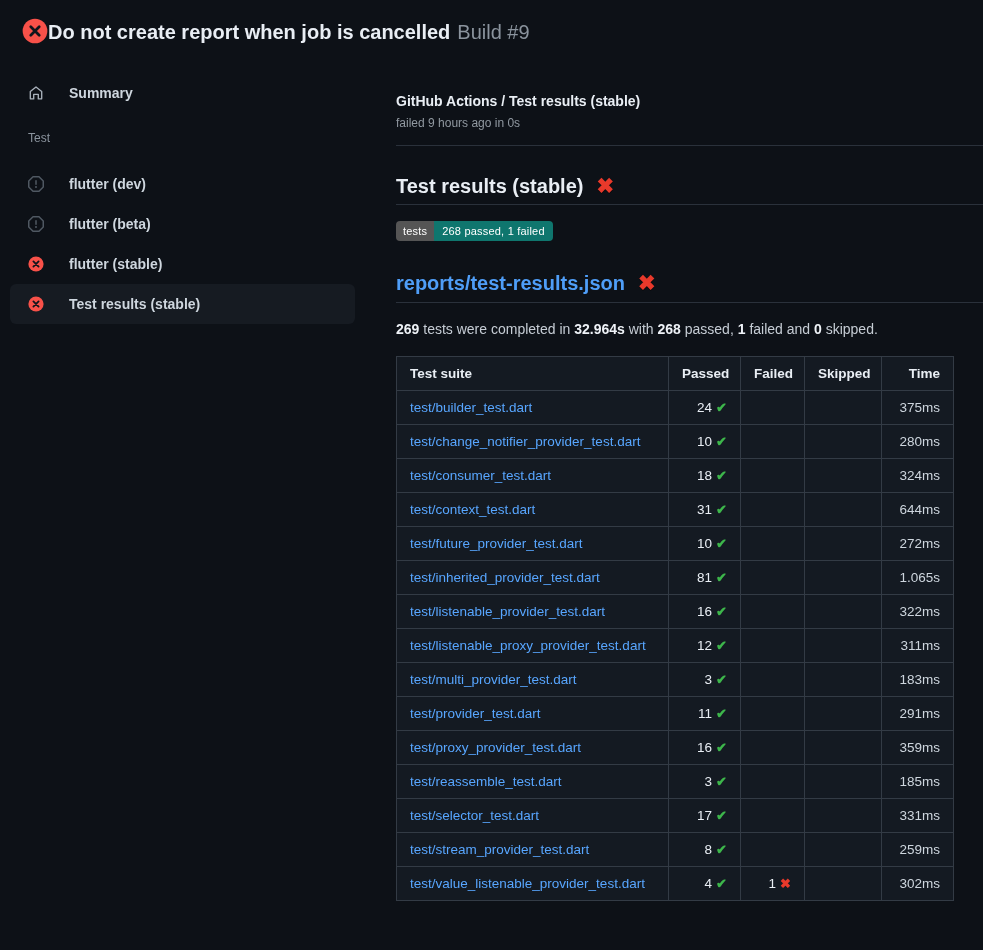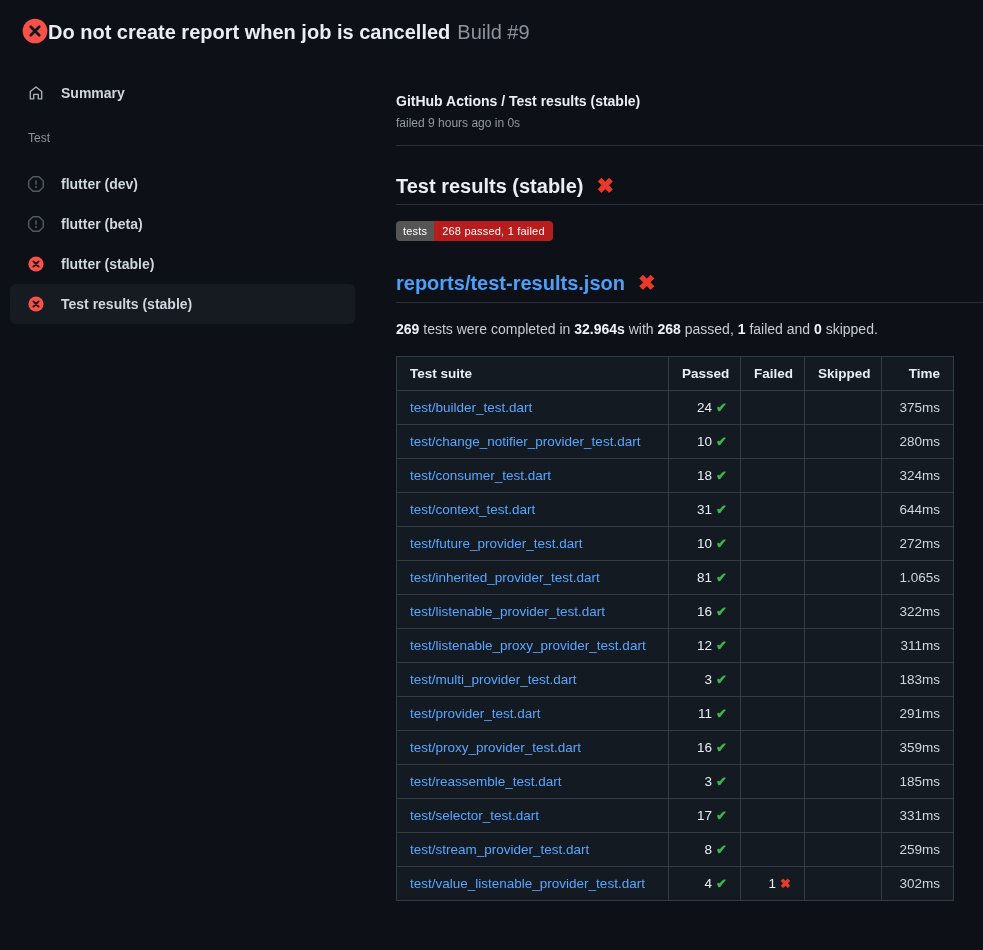--- a/index.html
+++ b/index.html
@@ -30,21 +30,21 @@
     font-weight: 400;
     margin-left: 7px;
   }
   
   .layout { display: flex; align-items: flex-start; }
   
   .sidebar { flex: 0 0 371px; width: 371px; padding-top: 21px; }
   .side-item {
     display: flex;
     align-items: center;
-    gap: 17px;
+    gap: 25px;
     height: 40px;
     margin: 0 16px 0 10px;
     padding-left: 18px;
     border-radius: 6px;
     font-size: 14px;
     font-weight: 600;
     color: #ced6de;
     cursor: pointer;
   }
   .side-item .icon { width: 16px; height: 16px; flex: 0 0 16px; }
@@ -86,21 +86,21 @@
     display: inline-flex;
     margin-top: 16px;
     border-radius: 4px;
     overflow: hidden;
     font-size: 11px;
     line-height: 20px;
     color: #ffffff;
     letter-spacing: .2px;
   }
   .badge .badge-label { background: #555555; padding: 0 7px; }
-  .badge .badge-value { background: #b91c1c; padding: 0 8px; }
+  .badge .badge-value { background: #0f766e; padding: 0 8px; }
   .report-heading {
     margin-top: 30px;
     padding-bottom: 7px;
     font-size: 20px;
   }
   .report-heading a {
     color: #4f9ef8;
     text-decoration: none;
     cursor: pointer;
   }

